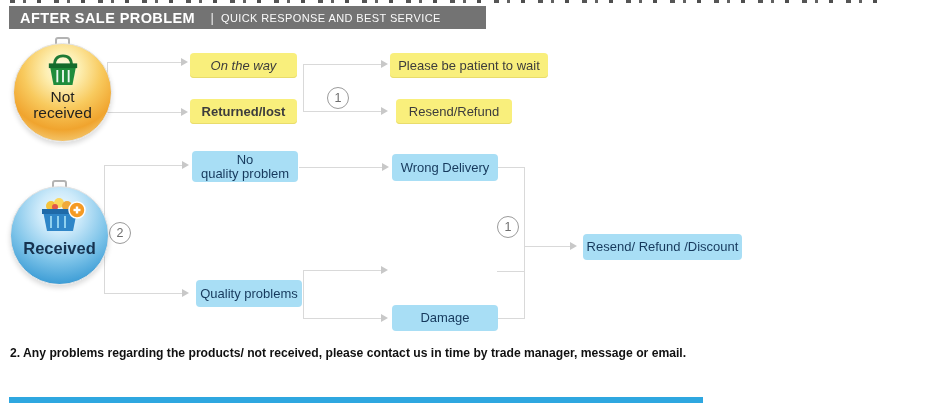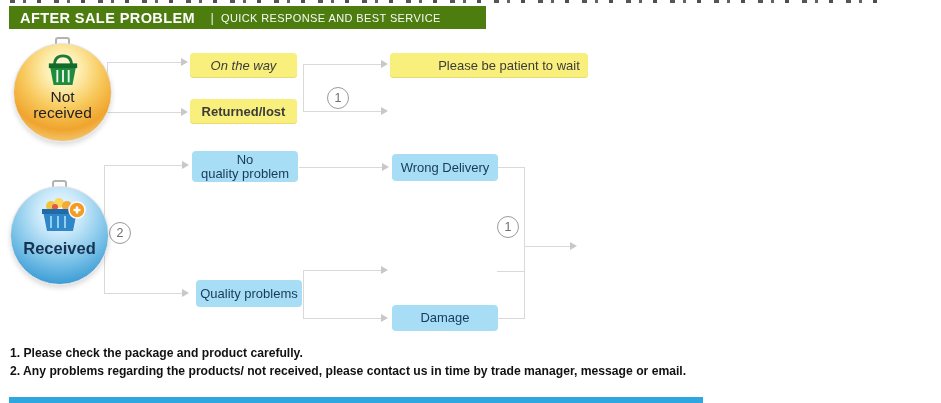--- a/index.html
+++ b/index.html
@@ -4,21 +4,21 @@
 <style>
   html,body{margin:0;padding:0;}
   body{font-family:"Liberation Sans",sans-serif;background:#fff;}
   #stage{position:relative;width:941px;height:403px;background:#ffffff;overflow:hidden;}
 
   
   .top-frag{position:absolute;left:10px;top:0;width:878px;height:3px;opacity:.8;
     background:repeating-linear-gradient(90deg,#2b2b2b 0 5px,transparent 5px 13px,#3a3a3a 13px 16px,transparent 16px 27px,#222 27px 31px,transparent 31px 44px);}
 
   
-  .hdr{position:absolute;left:9px;top:6px;width:477px;height:23px;background:#4d7c0f;
+  .hdr{position:absolute;left:9px;top:6px;width:477px;height:23px;background:#737373;
     display:flex;align-items:center;color:#fff;white-space:nowrap;}
   .hdr .t1{font-weight:bold;font-size:15px;letter-spacing:.4px;margin-left:11px;transform:scaleX(.97);transform-origin:left;}
   .hdr .sep{font-size:13px;margin:0 7px 0 10px;opacity:.85;font-weight:400;}
   .hdr .t2{font-size:11px;letter-spacing:.4px;opacity:.97;}
 
   
   .ball{position:absolute;border-radius:50%;display:flex;flex-direction:column;align-items:center;
     box-shadow:0 3px 5px rgba(0,0,0,.14);z-index:3;border:1px solid #e3e3e3;}
   .ball.orange{left:13px;top:43px;width:97px;height:97px;
     background:radial-gradient(circle at 50% 26%,#fffdf0 0%,#fdeeb0 20%,#f8ca5e 45%,#f0a42e 70%,#f6d98f 92%,#fdf5da 100%);}
@@ -140,38 +140,43 @@
   <div class="hline" style="left:524px;top:246px;width:47px;"></div>
   <div class="ahead" style="left:570px;top:242px;"></div>
   <div class="badge" style="left:497px;top:216px;">1</div>
 
   <div class="box yellow" style="left:190px;top:53px;width:107px;height:25px;font-style:italic;">
     <span>On the way</span>
   </div>
   <div class="box yellow" style="left:190px;top:99px;width:107px;height:25px;font-weight:bold;">
     <span>Returned/lost</span>
   </div>
-  <div class="box yellow" style="left:390px;top:53px;width:158px;height:25px;padding-left:40px;">
+  <div class="box yellow" style="left:390px;top:53px;width:158px;height:25px;">
     <span>Please be patient to wait</span>
+  </div>
+  <div class="box yellow" style="left:396px;top:99px;width:116px;height:25px;">
+    <span>Resend/Refund</span>
   </div>
 
   <div class="box blue" style="left:192px;top:151px;width:106px;height:31px;">
     <span>No</span>
     <span>quality problem</span>
   </div>
   <div class="box blue" style="left:392px;top:154px;width:106px;height:27px;">
     <span>Wrong Delivery</span>
   </div>
   <div class="box blue" style="left:196px;top:280px;width:106px;height:27px;">
     <span>Quality problems</span>
   </div>
   <div class="box blue" style="left:392px;top:305px;width:106px;height:26px;">
     <span>Damage</span>
   </div>
+  <div class="box blue" style="left:583px;top:234px;width:159px;height:26px;">
+    <span>Resend/ Refund /Discount</span>
+  </div>
 
   <div class="notes">
-    <div><span class="squeeze">1. Please check the package and product carefully.</span></div>
     <div><span class="squeeze">2. Any problems regarding the products/ not received, please contact us in time by trade manager, message or email.</span></div>
   </div>
 
   <div class="bottom-bar"></div>
 
 </div>
 
 </body></html>

